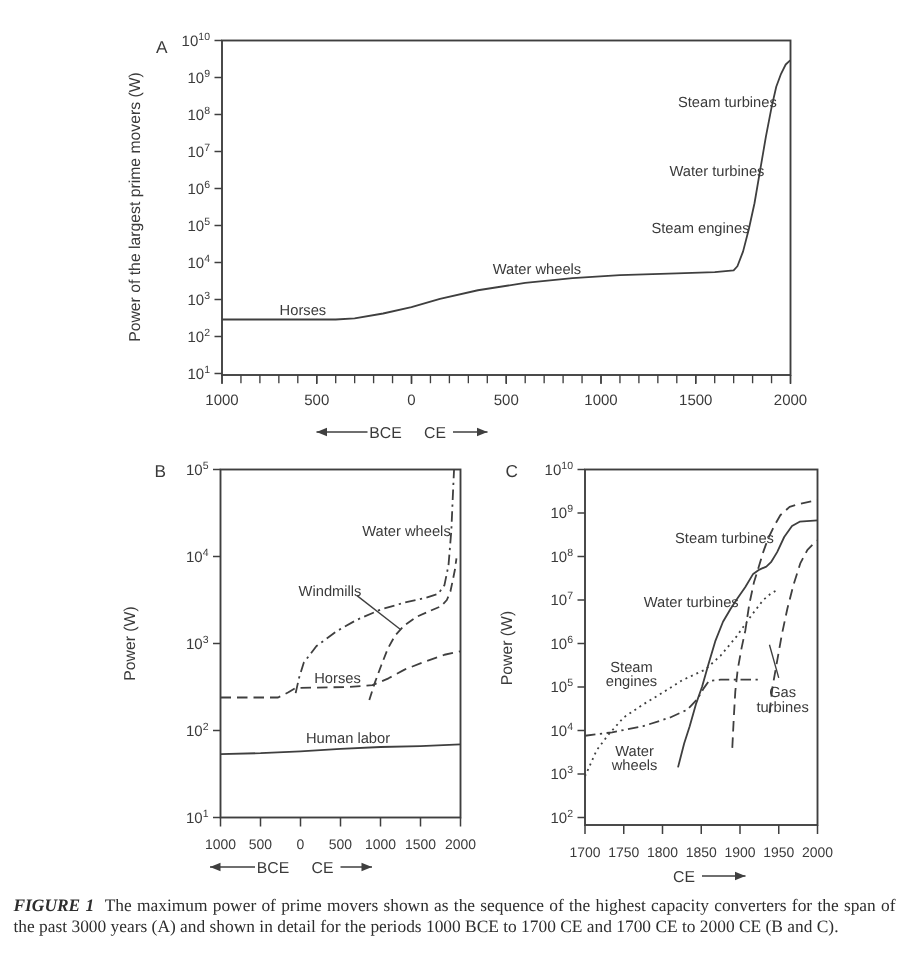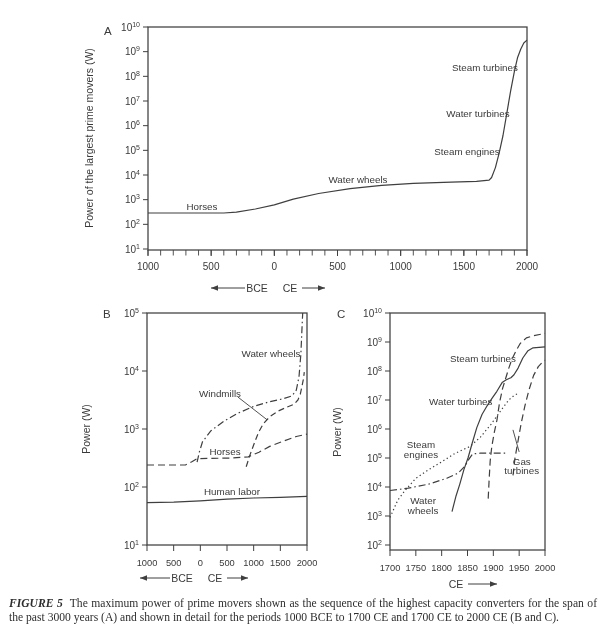--- a/index.html
+++ b/index.html
@@ -195,15 +195,15 @@
         <text x="337" y="318" font-size="11.5px">C</text>
         <text x="341" y="432" text-anchor="middle" font-size="10.5px" transform="rotate(-90 341 432)">Power (W)</text>
         <g>
           <text x="456" y="587.8" text-anchor="middle" font-size="10.5px">CE</text>
           <line x1="468" y1="584" x2="497" y2="584" stroke="#3f3f3f" stroke-width="1"></line>
           <polygon points="497,584 490,581.2 490,586.8" fill="#3f3f3f"></polygon>
         </g>
       </g>
     </svg>
   <div class="caption">
-    <span class="tag">FIGURE 5</span><span>The maximum power of prime movers shown as the sequence of the highest capacity converters for the span of the past 3000 years (A) and shown in detail for the periods 1000 BCE to 1700 CE and 1700 CE to 2000 CE (B and C).</span>
+    <span class="tag">FIGURE 1</span><span>The maximum power of prime movers shown as the sequence of the highest capacity converters for the span of the past 3000 years (A) and shown in detail for the periods 1000 BCE to 1700 CE and 1700 CE to 2000 CE (B and C).</span>
   </div>
 </div>
 
 </body></html>

